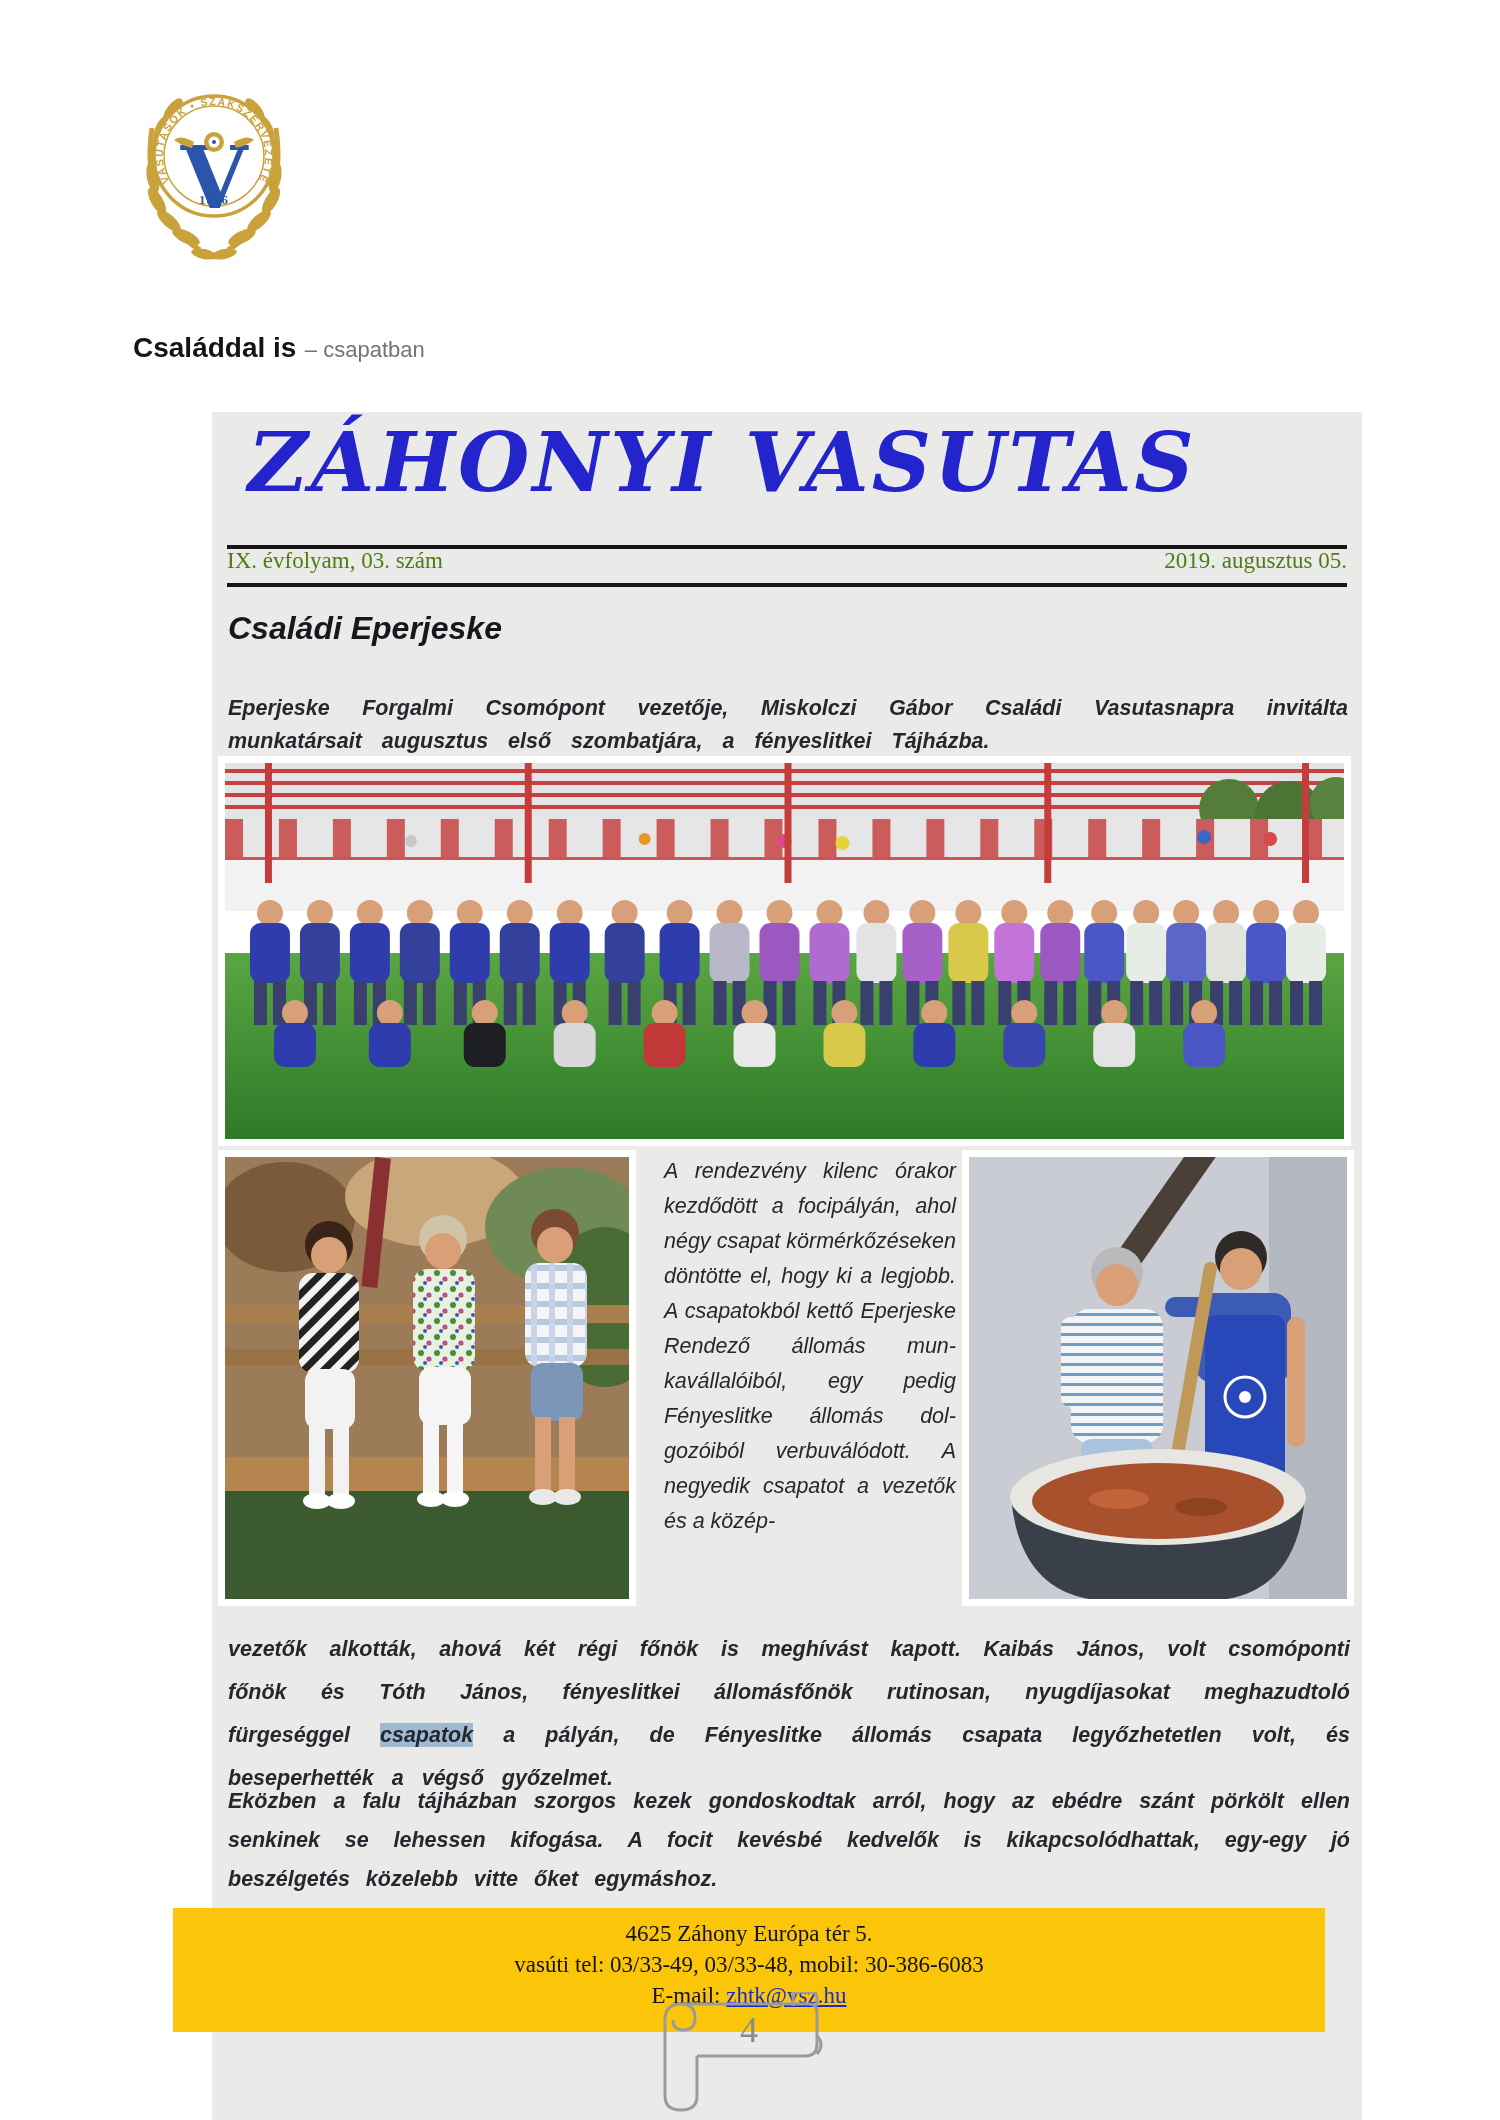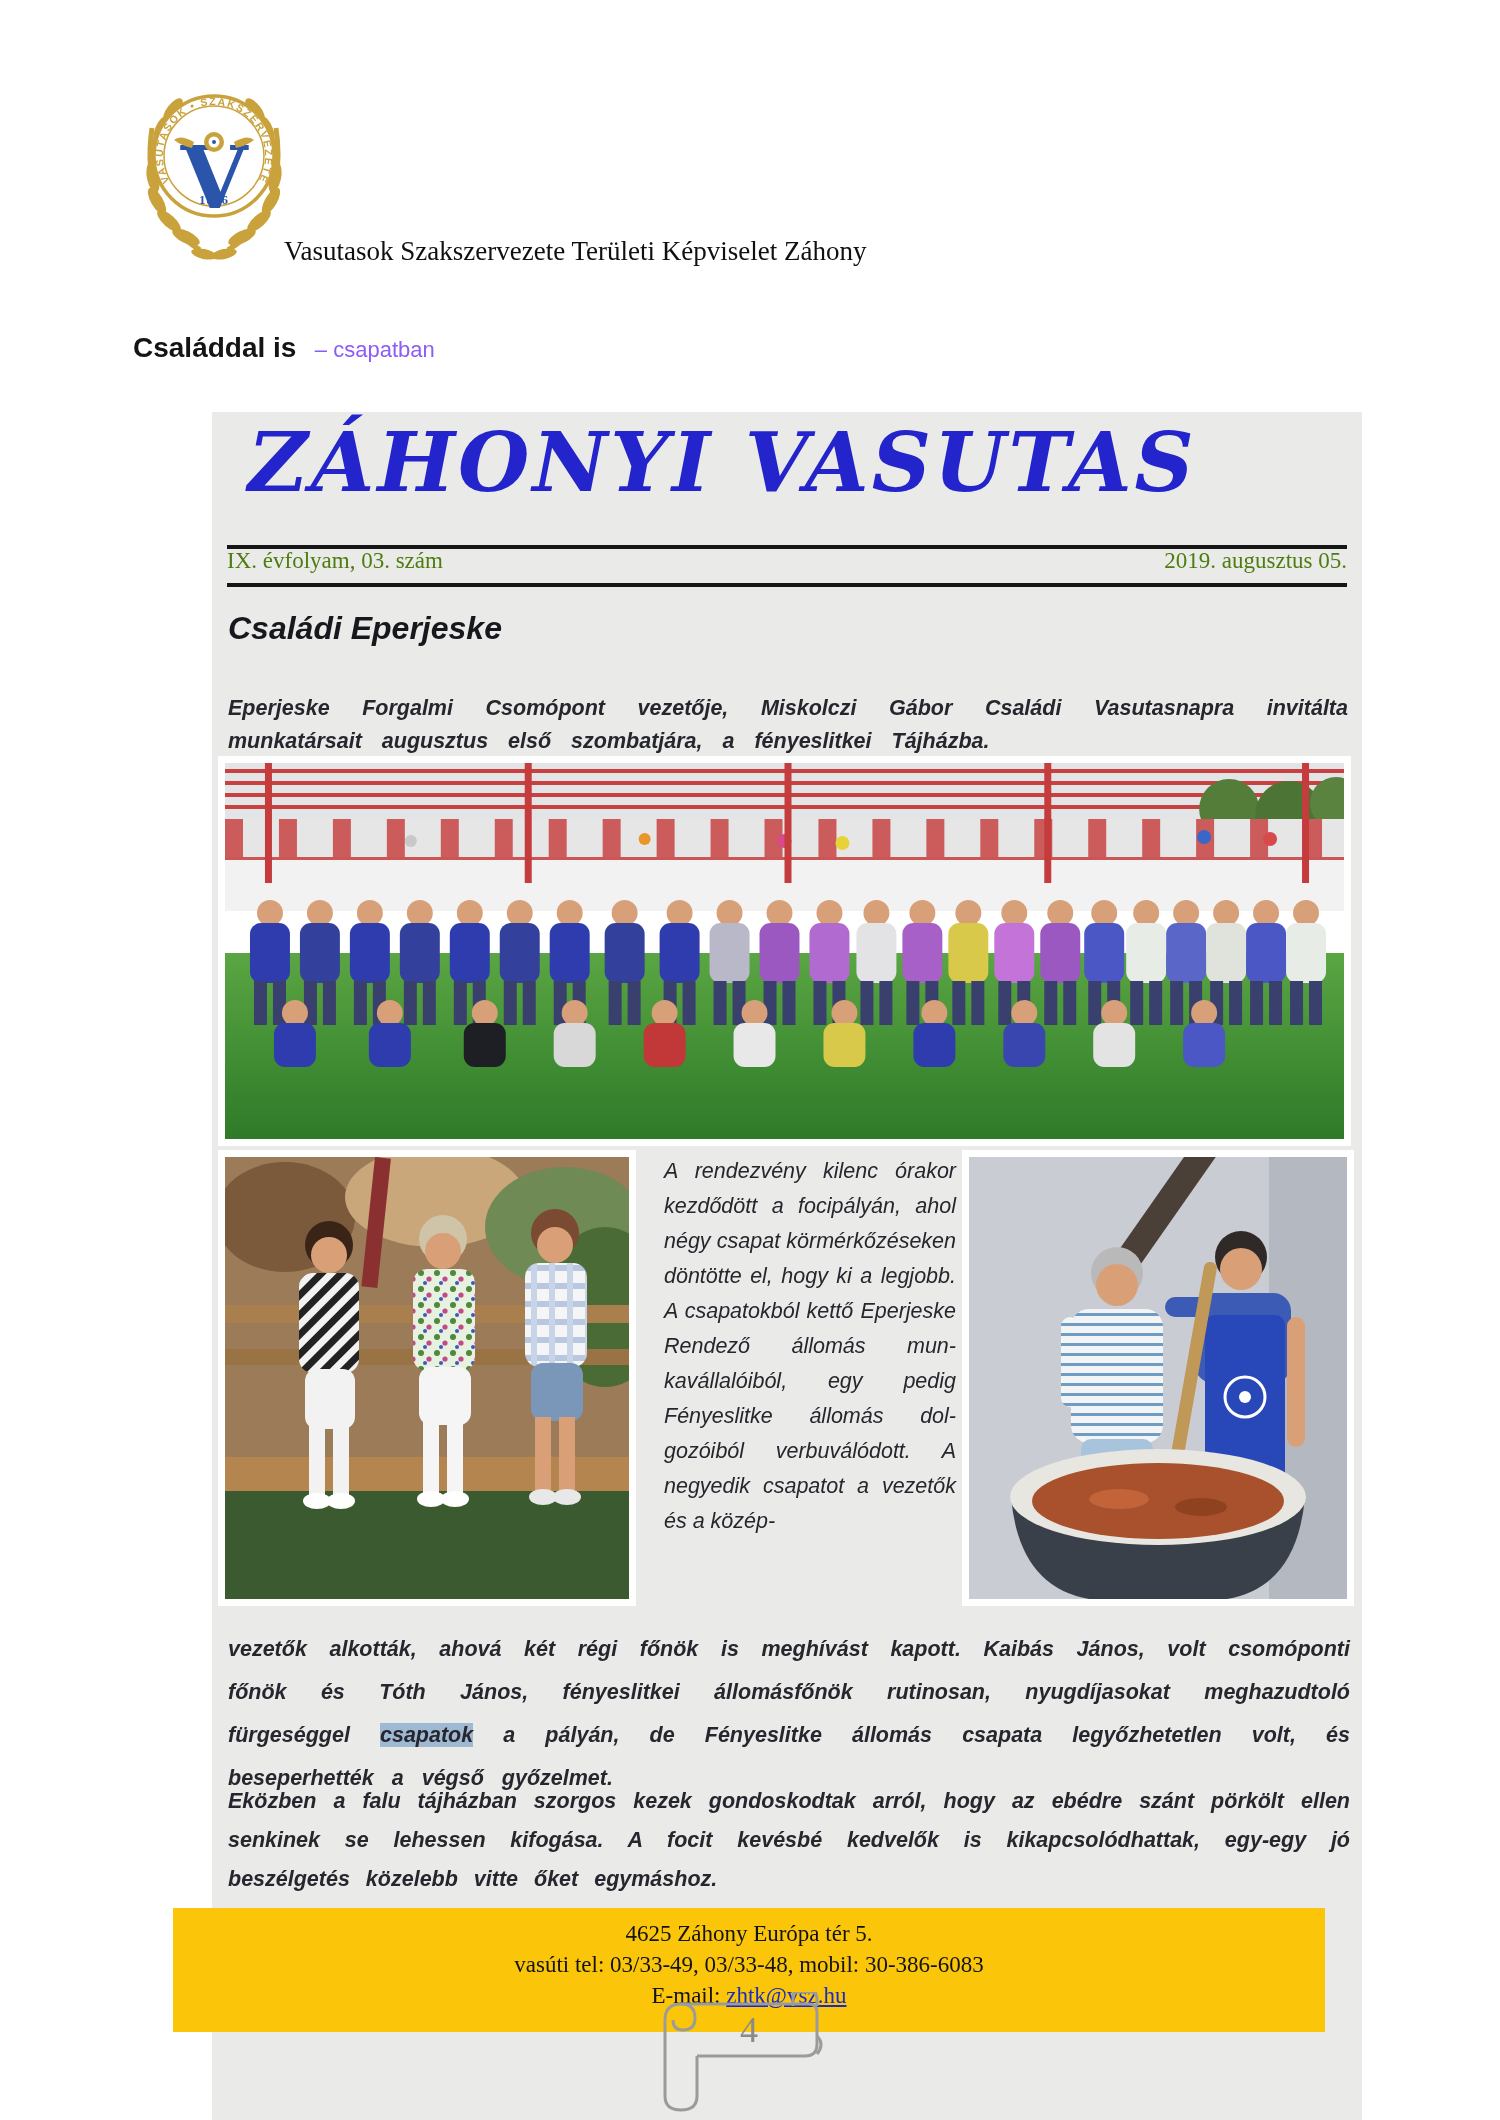--- a/index.html
+++ b/index.html
@@ -5,21 +5,21 @@
   html,body{margin:0;padding:0;background:#ffffff;}
   .page{position:relative;width:1500px;height:2120px;background:#ffffff;overflow:hidden;
         font-family:"Liberation Sans",sans-serif;}
 
   
   .logo{position:absolute;left:136px;top:58px;width:156px;height:208px;}
   .org-title{position:absolute;left:284px;top:236px;font-family:"Liberation Serif",serif;
              font-size:27px;color:#101010;white-space:nowrap;}
   .page-heading{position:absolute;left:133px;top:332px;white-space:nowrap;}
   .page-heading .ph-bold{font-weight:700;font-size:28px;color:#141414;}
-  .page-heading .ph-rest{font-size:22px;color:#8b5cf6;margin-left:14px;}
+  .page-heading .ph-rest{font-size:22px;color:#737373;margin-left:4px;}
 
   
   .newsbox{position:absolute;left:168px;top:412px;width:1150px;height:1816px;background:#eaeae8;margin-left:44px;}
   .masthead{position:absolute;left:36px;top:2px;font-family:"DejaVu Serif",serif;
             font-style:italic;font-weight:700;font-size:82px;letter-spacing:3px;color:#2424cc;
             white-space:nowrap;}
   .rule{position:absolute;left:15px;width:1120px;height:4px;background:#161616;}
   .rule1{top:133px;} .rule2{top:171px;}
   .issue-row{position:absolute;left:15px;top:136px;width:1120px;display:flex;
              justify-content:space-between;font-family:"Liberation Serif",serif;
@@ -97,21 +97,20 @@
         <path d="M58 84 q-14 -8 -20 -2 q8 6 18 8 z" fill="#c9a23c"></path>
         <path d="M98 84 q14 -8 20 -2 q-8 6 -18 8 z" fill="#c9a23c"></path>
         <circle cx="78" cy="84" r="10" fill="#c9a23c"></circle>
         <circle cx="78" cy="84" r="5.5" fill="#ffffff"></circle>
         <circle cx="78" cy="84" r="2" fill="#2a55aa"></circle>
       </g>
       <text x="78" y="146" text-anchor="middle" font-family="Liberation Serif, serif" font-size="13" font-weight="bold" fill="#2a55aa" letter-spacing="1">1896</text>
     </svg>
   </div>
 
-  <div class="org-title">Vasutasok Szakszervezete Területi Képviselet Záhony</div>
 
   <div class="page-heading">
     <span class="ph-bold">Családdal is</span>
     <span class="ph-rest">– csapatban</span>
   </div>
 
   <div class="newsbox">
 
     <div class="masthead">ZÁHONYI VASUTAS</div>
 

